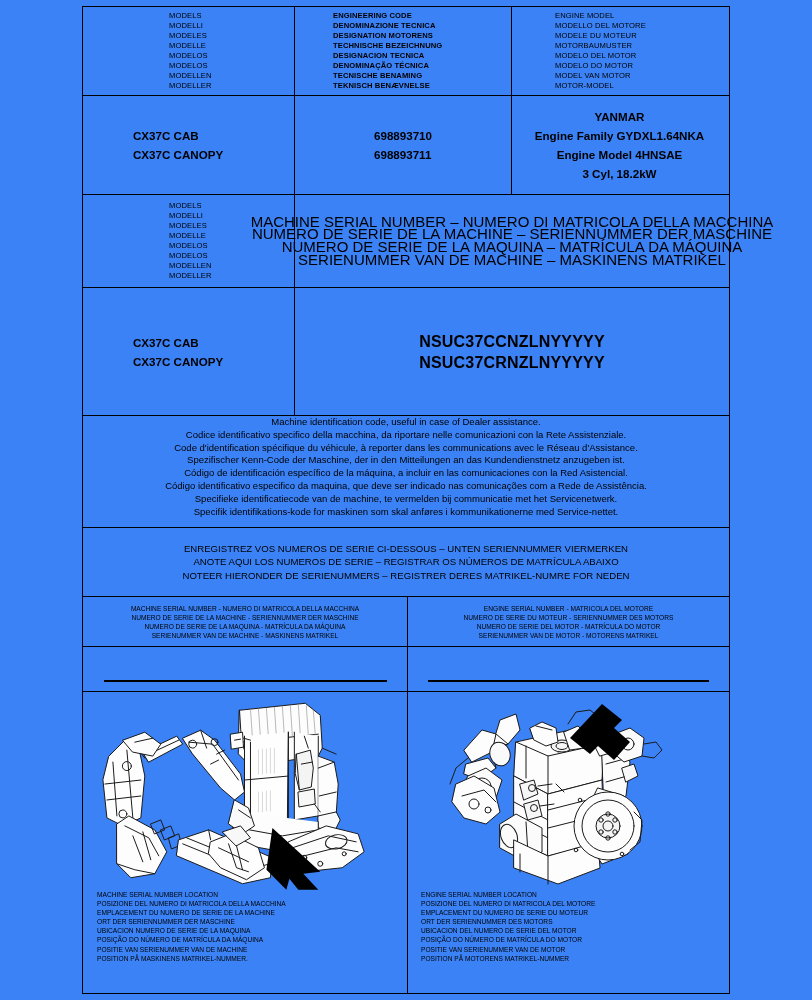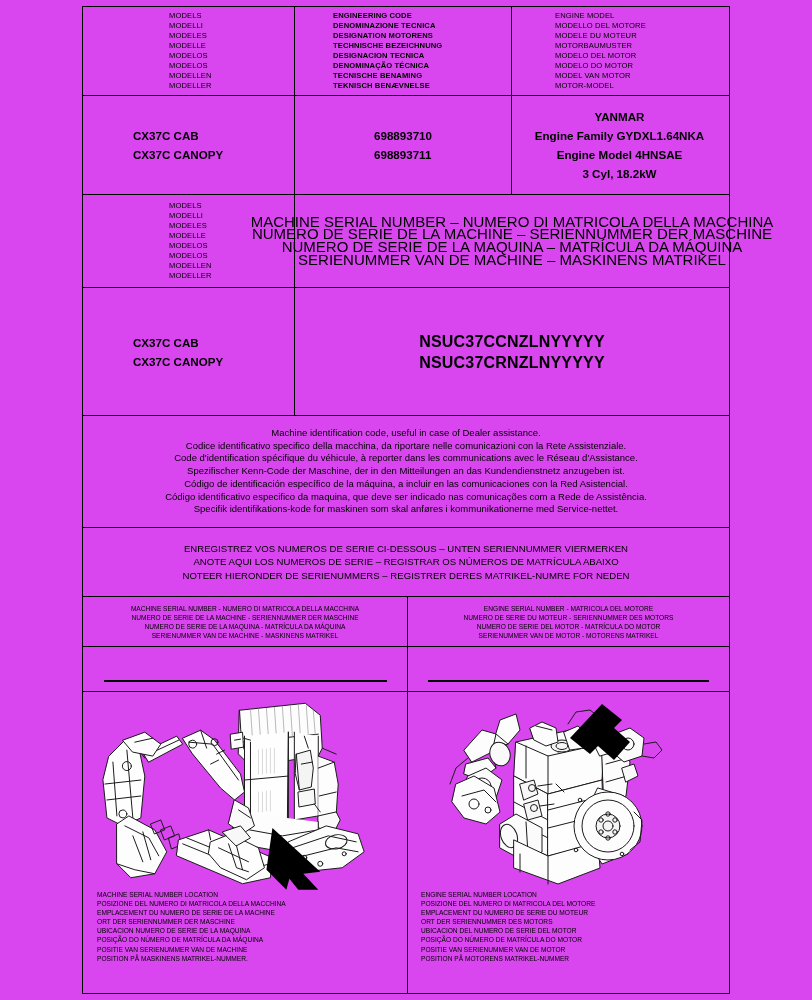--- a/index.html
+++ b/index.html
@@ -6,21 +6,21 @@
   html, body {
     width: 812px; height: 1000px;
     background: #ffffff;
     font-family: "Liberation Sans", sans-serif;
     color: #000000;
     overflow: hidden;
   }
   #page {
     position: relative;
     width: 812px; height: 1000px;
-    background: #d946ef;
+    background: #3b82f6;
   }
   .table {
     position: absolute;
     left: 82px; top: 6px;
     width: 648px; height: 988px;
     border: 1.6px solid #000;
     display: flex;
     flex-direction: column;
   }
   .row { display: flex; border-bottom: 1.6px solid #000; width: 100%; }
@@ -55,21 +55,21 @@
   .serial-head { font-size: 15px; line-height: 12.6px; text-align: center; white-space: nowrap; }
 
   
   .r4 { height: 128px; }
   .r4 .c1 { width: 212px; align-items: flex-start; }
   .r4 .c2 { width: 434px; align-items: center; }
   .r4 .c1 .big { padding-left: 50px; }
   .r4 .c2 .big { font-size: 16px; line-height: 21px; letter-spacing: .2px; }
 
   
-  .r5 { height: 112px; align-items: center; justify-content: center; }
+  .r5 { height: 112px; justify-content: center; }
   .para { font-size: 9.5px; line-height: 12.8px; text-align: center; width: 100%; white-space: nowrap; }
 
   
   .r6 { height: 69px; align-items: center; justify-content: center; }
   .record { font-size: 9.6px; line-height: 13.2px; text-align: center; width: 100%; white-space: nowrap; }
 
   
   .r7 { height: 50px; }
   .r7 .c1 { width: 325px; align-items: center; justify-content: center; }
   .r7 .c2 { width: 321px; align-items: center; justify-content: center; }
@@ -199,20 +199,21 @@
     </div>
 
     <div class="row r5">
       <div class="para">
         <div>Machine identification code, useful in case of Dealer assistance.</div>
         <div>Codice identificativo specifico della macchina, da riportare nelle comunicazioni con la Rete Assistenziale.</div>
         <div>Code d'identification spécifique du véhicule, à reporter dans les communications avec le Réseau d'Assistance.</div>
         <div>Spezifischer Kenn-Code der Maschine, der in den Mitteilungen an das Kundendienstnetz anzugeben ist.</div>
         <div>Código de identificación específico de la máquina, a incluir en las comunicaciones con la Red Asistencial.</div>
         <div>Código identificativo especifico da maquina, que deve ser indicado nas comunicações com a Rede de Assistência.</div>
+        <div>Specifieke identificatiecode van de machine, te vermelden bij communicatie met het Servicenetwerk.</div>
         <div>Specifik identifikations-kode for maskinen som skal anføres i kommunikationerne med Service-nettet.</div>
       </div>
     </div>
 
     <div class="row r6">
       <div class="record">
         <div>ENREGISTREZ VOS NUMEROS DE SERIE CI-DESSOUS – UNTEN SERIENNUMMER VIERMERKEN</div>
         <div>ANOTE AQUI LOS NUMEROS DE SERIE – REGISTRAR OS NÚMEROS DE MATRÍCULA ABAIXO</div>
         <div>NOTEER HIERONDER DE SERIENUMMERS – REGISTRER DERES MATRIKEL-NUMRE FOR NEDEN</div>
       </div>

